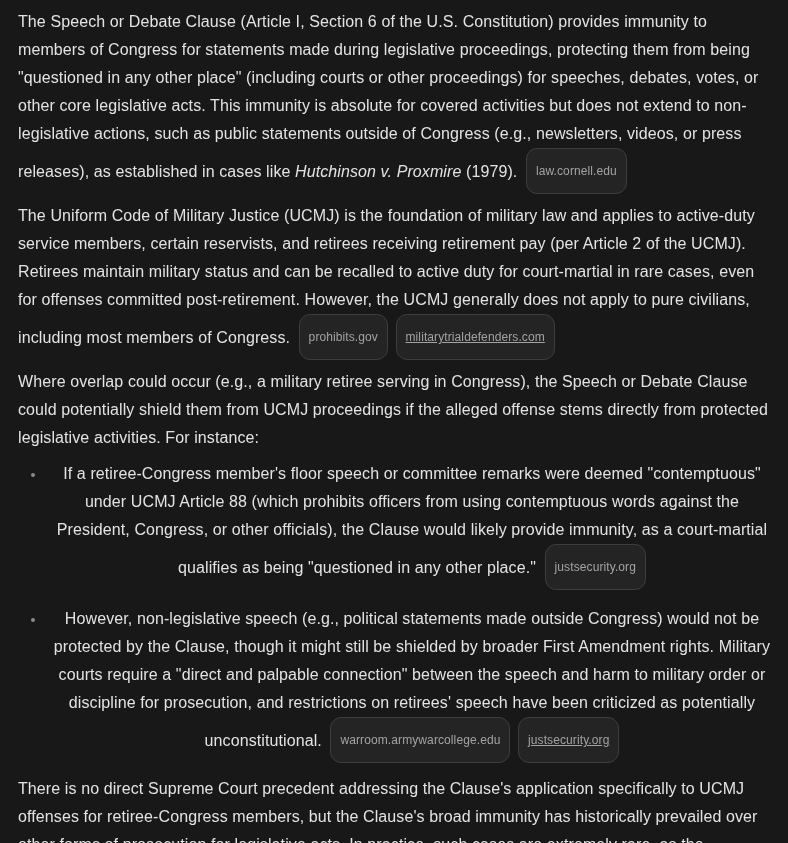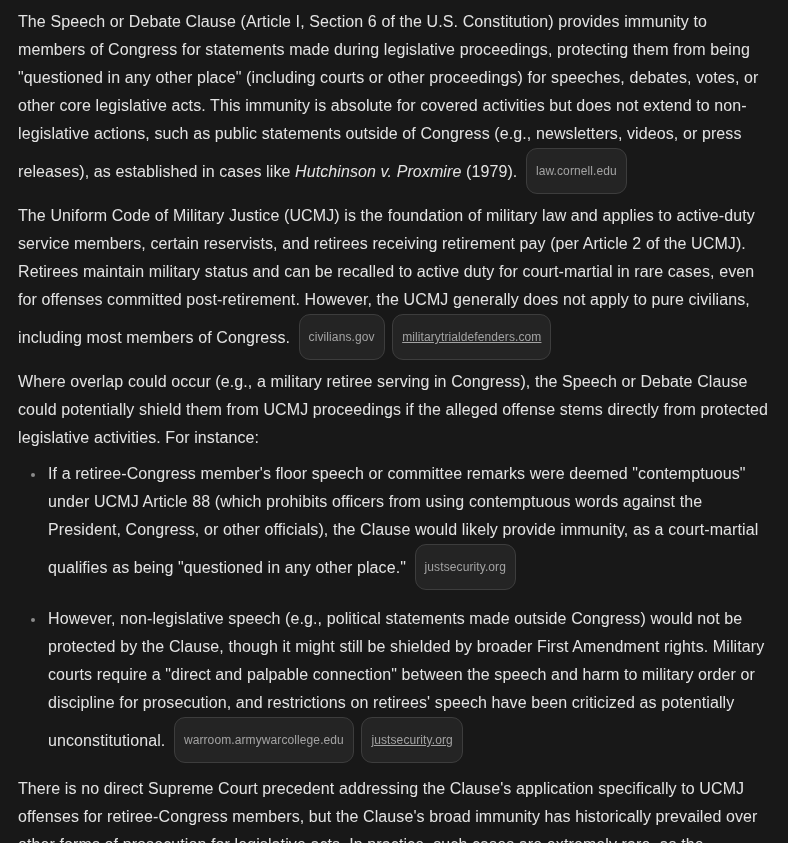--- a/index.html
+++ b/index.html
@@ -17,21 +17,21 @@
     box-sizing:border-box;
     background:var(--page-bg);
     color:var(--text-color);
     font-family:"Liberation Sans","DejaVu Sans",sans-serif;
     font-size:16px;
     line-height:28px;
     letter-spacing:0.1px;
     padding:8px 12px 14px 18px;
   }
   p{margin:0 0 8px;}
-  ul{margin:0 0 12px;padding-left:28px;list-style:disc;}
+  ul{margin:0 0 12px;padding-left:28px;list-style:disc;text-align:center;}
   li{margin-bottom:9px;padding-left:2px;}
   li:last-child{margin-bottom:0;margin-top:15px;}
   li::marker{color:var(--bullet-color);font-size:14px;}
   em{font-style:italic;}
   .pill{
     display:inline-block;
     background:var(--pill-bg);
     border:1px solid var(--pill-border);
     color:var(--pill-text);
     font-size:12px;
@@ -50,21 +50,21 @@
 </head>
 <body>
 
 <main>
 
   <p><span>The Speech or Debate Clause (Article I, Section 6 of the U.S. Constitution) provides immunity to members of Congress for statements made during legislative proceedings, protecting them from being "questioned in any other place" (including courts or other proceedings) for speeches, debates, votes, or other core legislative acts. This immunity is absolute for covered activities but does not extend to non-legislative actions, such as public statements outside of Congress (e.g., newsletters, videos, or press releases), as established in cases like </span><em>Hutchinson v. Proxmire</em><span> (1979).</span>
     <span class="pill">law.cornell.edu</span>
   </p>
 
   <p><span>The Uniform Code of Military Justice (UCMJ) is the foundation of military law and applies to active-duty service members, certain reservists, and retirees receiving retirement pay (per Article 2 of the UCMJ). Retirees maintain military status and can be recalled to active duty for court-martial in rare cases, even for offenses committed post-retirement. However, the UCMJ generally does not apply to pure civilians, including most members of Congress.</span>
-    <span class="pill">civilians.gov</span>
+    <span class="pill">prohibits.gov</span>
     <span class="pill">militarytrialdefenders.com</span>
   </p>
 
   <p><span>Where overlap could occur (e.g., a military retiree serving in Congress), the Speech or Debate Clause could potentially shield them from UCMJ proceedings if the alleged offense stems directly from protected legislative activities. For instance:</span></p>
 
   <ul>
     <li><span>If a retiree-Congress member's floor speech or committee remarks were deemed "contemptuous" under UCMJ Article 88 (which prohibits officers from using contemptuous words against the President, Congress, or other officials), the Clause would likely provide immunity, as a court-martial qualifies as being "questioned in any other place."</span>
       <span class="pill">justsecurity.org</span>
     </li>
     <li><span>However, non-legislative speech (e.g., political statements made outside Congress) would not be protected by the Clause, though it might still be shielded by broader First Amendment rights. Military courts require a "direct and palpable connection" between the speech and harm to military order or discipline for prosecution, and restrictions on retirees' speech have been criticized as potentially unconstitutional.</span>

